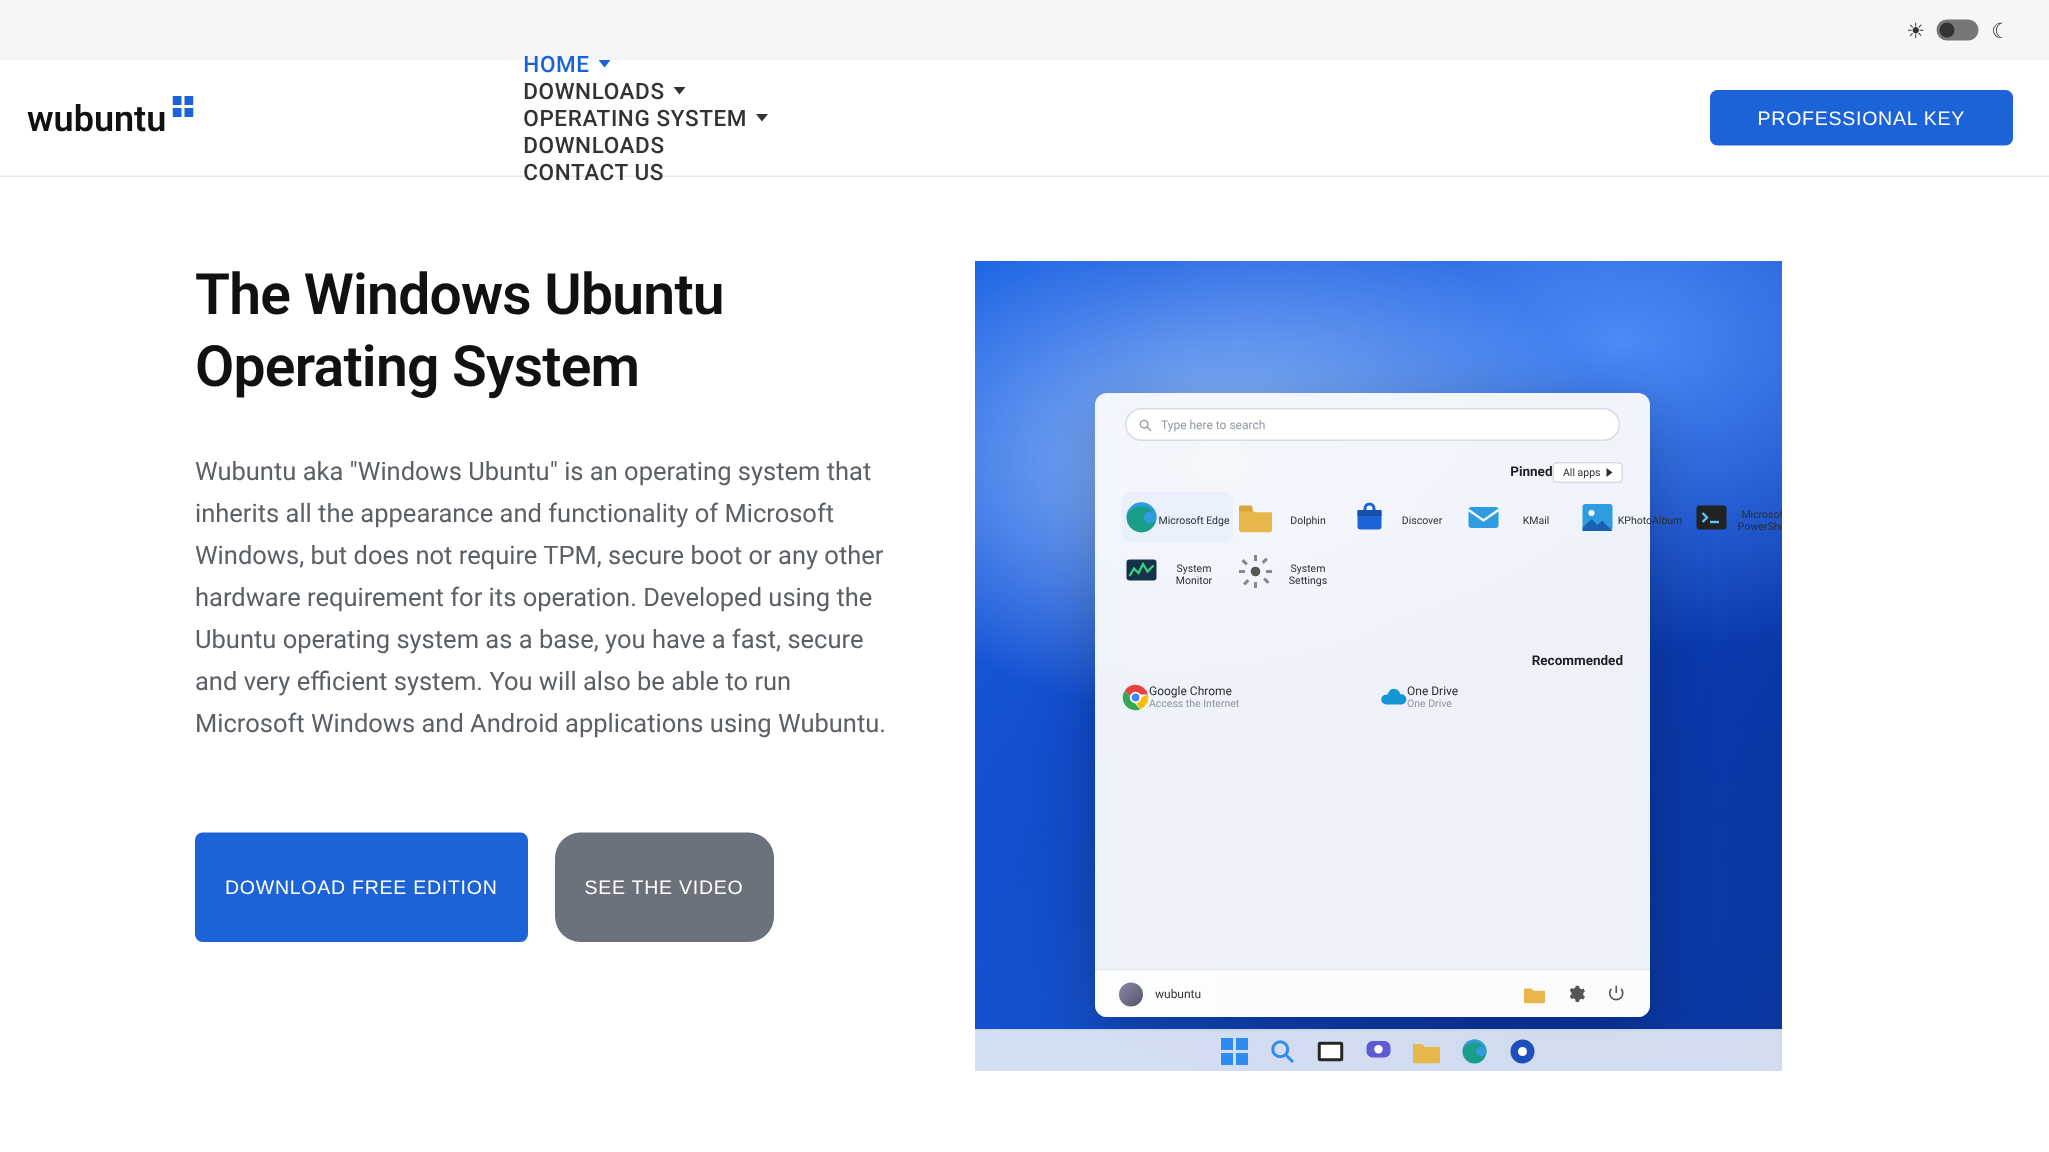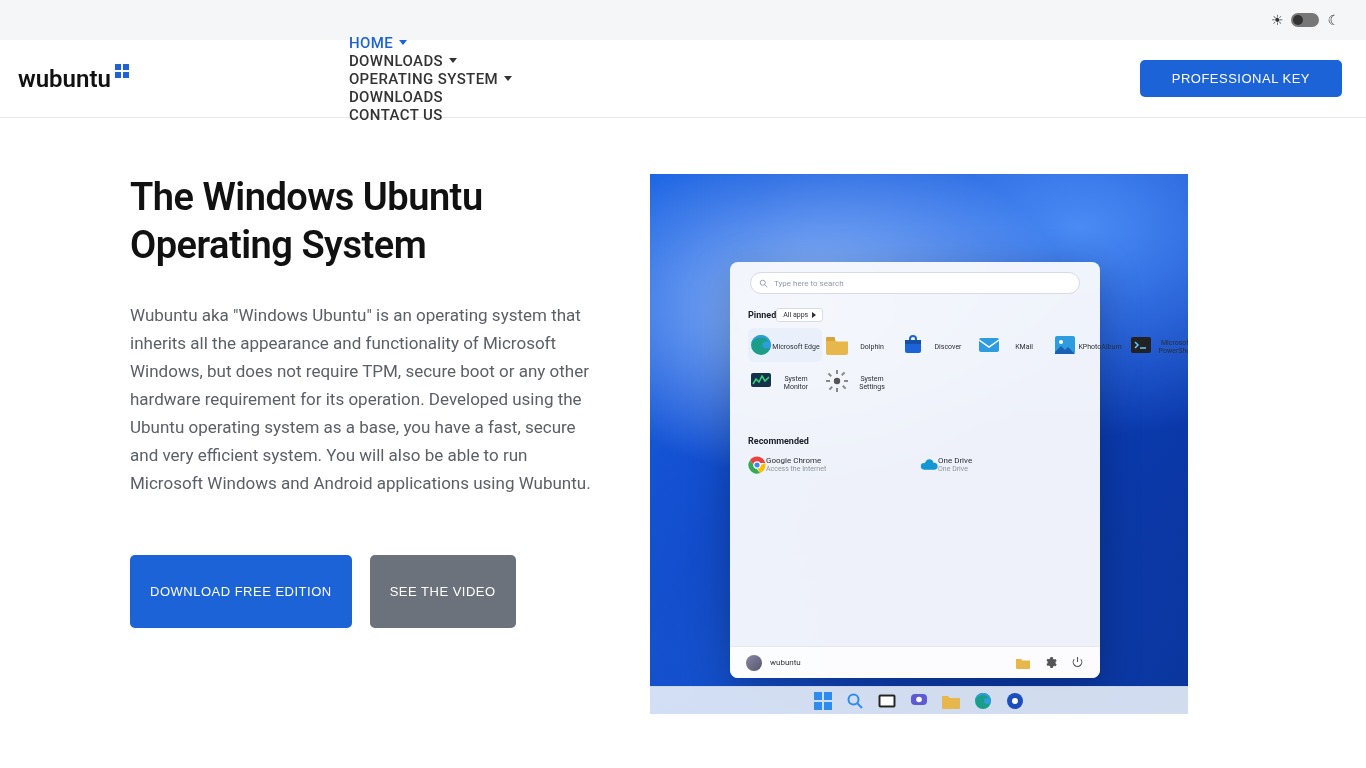--- a/index.html
+++ b/index.html
@@ -124,21 +124,21 @@
   .btn {
     border: none;
     border-radius: 5px;
     padding: 29px 20px;
     font-size: 13px;
     letter-spacing: 0.5px;
     font-weight: 500;
     cursor: pointer;
   }
   .btn-primary { background: #1b63d6; color: #fff; }
-  .btn-secondary { background: #6b727b; color: #fff; }
+  .btn-secondary { background: #6b727b; color: #fff; border-radius: 17px; }
 
   
   .preview {
     width: 538px;
     height: 540px;
     position: relative;
     border-radius: 0;
     overflow: hidden;
     background: #0e4ad0;
   }
@@ -174,21 +174,21 @@
     gap: 6px;
   }
   .search-icon {
     width: 9px; height: 9px;
   }
 
   .section {
     margin: 10px 18px 0 18px;
   }
   .section-header {
-    display: flex; justify-content: flex-start; align-items:center;
+    display: flex; justify-content: flex-end; align-items:center;
   }
   .section-title { font-size: 9px; font-weight: 700; color:#1b1f26; }
   .all-apps {
     display: inline-flex; align-items: center; gap: 4px;
     background:#fff; border:1px solid #d7dbe2; border-radius: 3px;
     padding: 2px 6px; font-size: 7px; color:#2a2e35; cursor:pointer;
   }
   .all-apps .chev {
     width:0;height:0;border-top:3px solid transparent;border-bottom:3px solid transparent;border-left:4px solid #2a2e35;
   }

